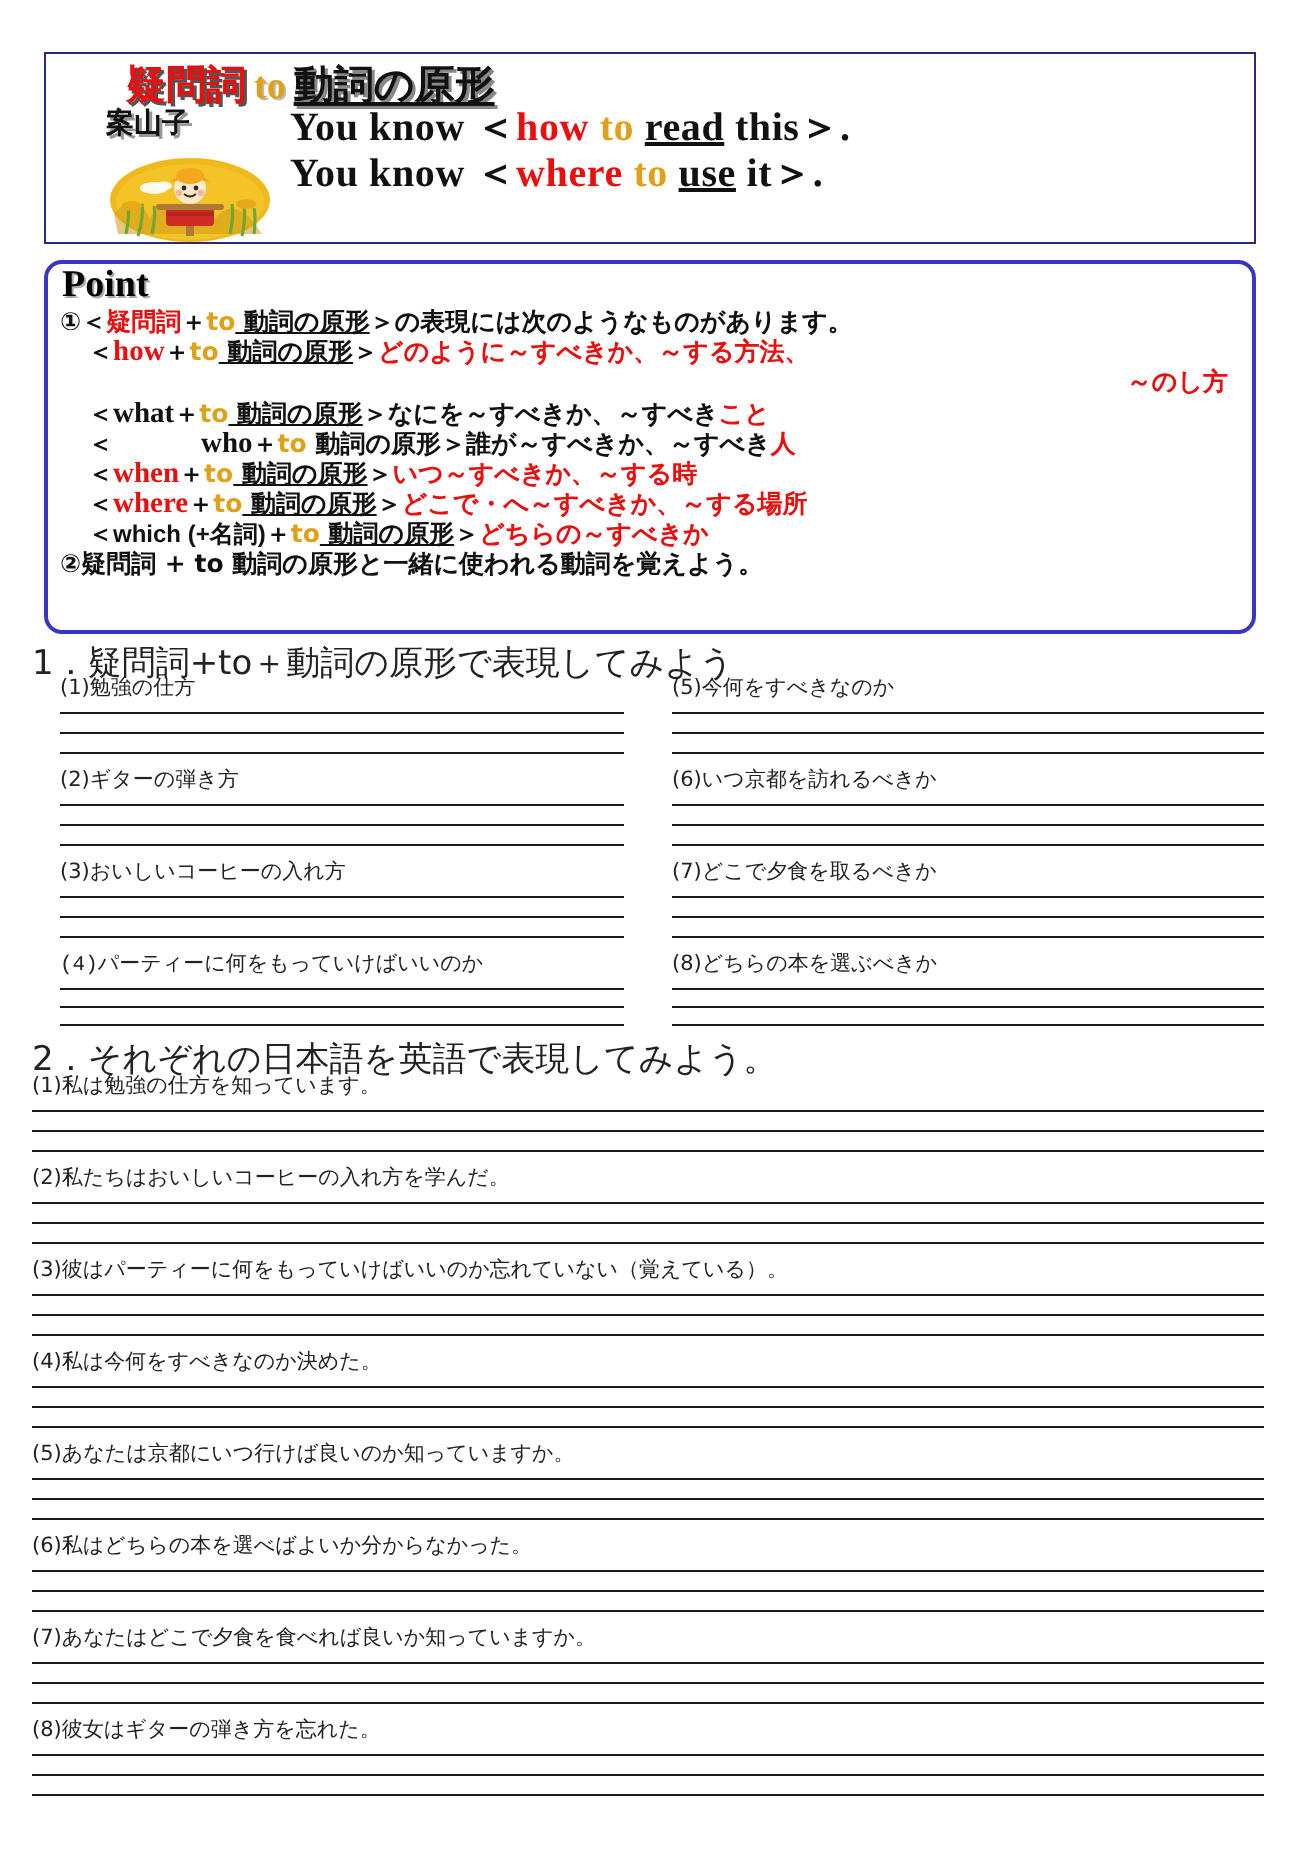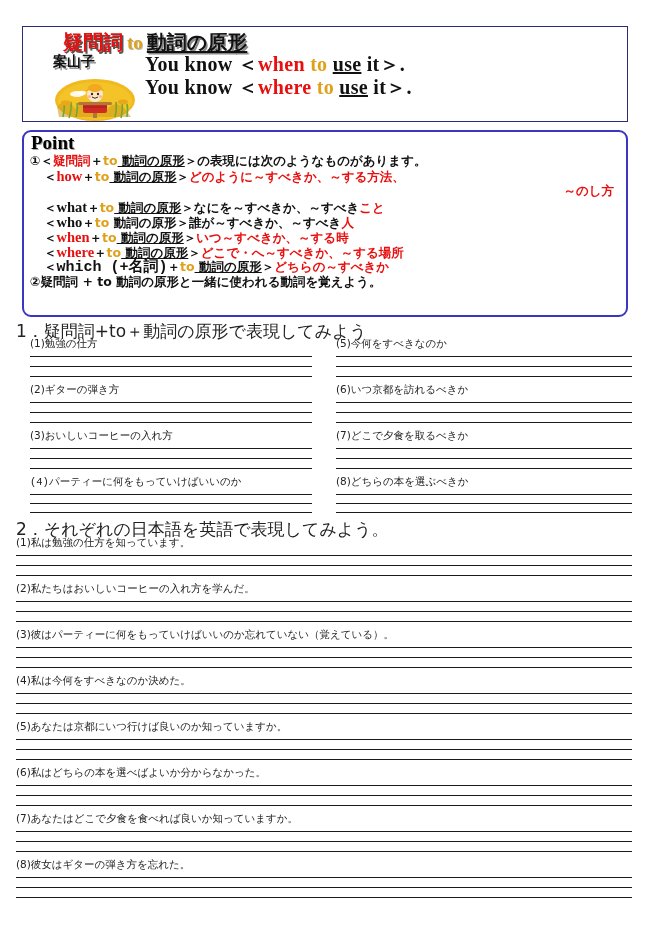--- a/index.html
+++ b/index.html
@@ -188,24 +188,24 @@
       <circle cx="39" cy="17" r="1.2" fill="#3a2a1a"></circle>
       <circle cx="45" cy="17" r="1.2" fill="#3a2a1a"></circle>
       <path d="M39 20 Q42 22.5 45 20" stroke="#3a2a1a" stroke-width="1" fill="none"></path>
       <circle cx="36.5" cy="19.5" r="1.6" fill="#f5a6a0" opacity=".8"></circle>
       <circle cx="47.5" cy="19.5" r="1.6" fill="#f5a6a0" opacity=".8"></circle>
     </svg>
   </div>
 
   <div id="eng-lines">
     <div class="eng-line">
-      <span>You know ＜</span><span class="w-red">when</span>
+      <span>You know ＜</span><span class="w-red">how</span>
       <span class="w-gold">to</span>
-      <span class="w-ul">use</span>
-      <span>it＞.</span>
+      <span class="w-ul">read</span>
+      <span>this＞.</span>
     </div>
     <div class="eng-line">
       <span>You know ＜</span><span class="w-red">where</span>
       <span class="w-gold">to</span>
       <span class="w-ul">use</span>
       <span>it＞.</span>
     </div>
   </div>
 </div>
 
@@ -222,33 +222,33 @@
 
   <div class="pt-row right" style="top:52px;">
     <span class="red">～のし</span><span class="red">方</span>
   </div>
 
   <div class="pt-row ind1" style="top:68px;">
     <span>＜</span><span style="font-family:'Liberation Serif',serif;font-size:14.5px;">what</span><span>＋</span><span class="gold">to</span><span class="ul"> 動詞の原形</span><span>＞</span><span>なにを～すべきか、～すべき</span><span class="red">こと</span>
   </div>
 
   <div class="pt-row ind1" style="top:83px;">
-    <span>＜</span><span style="font-family:'Liberation Serif',serif;font-size:14.5px;">who</span><span>＋</span><span class="gold">to</span><span> 動詞の原形</span><span>＞</span><span>誰が～すべきか、～すべき</span><span class="red">人</span>
+    <span>＜</span><span style="font-family:'Liberation Serif',serif;font-size:14.5px;margin-left:44px;">who</span><span>＋</span><span class="gold">to</span><span> 動詞の原形</span><span>＞</span><span>誰が～すべきか、～すべき</span><span class="red">人</span>
   </div>
 
   <div class="pt-row ind1" style="top:98px;">
     <span>＜</span><span class="red" style="font-family:'Liberation Serif',serif;font-size:14.5px;">when</span><span>＋</span><span class="gold">to</span><span class="ul"> 動詞の原形</span><span>＞</span><span class="red">いつ～すべきか、～する</span><span class="red">時</span>
   </div>
 
   <div class="pt-row ind1" style="top:113px;">
     <span>＜</span><span class="red" style="font-family:'Liberation Serif',serif;font-size:14.5px;">where</span><span>＋</span><span class="gold">to</span><span class="ul"> 動詞の原形</span><span>＞</span><span class="red">どこで・へ～すべきか、～する</span><span class="red">場所</span>
   </div>
 
   <div class="pt-row ind1" style="top:128px;">
-    <span>＜</span><span style="font-family:Liberation Mono, monospace;font-size:15px;">which (+名詞)</span><span>＋</span><span class="gold">to</span><span class="ul"> 動詞の原形</span><span>＞</span><span class="red">どちらの～すべきか</span>
+    <span>＜</span><span style="font-family:Liberation Sans, sans-serif;font-size:12px;">which (+名詞)</span><span>＋</span><span class="gold">to</span><span class="ul"> 動詞の原形</span><span>＞</span><span class="red">どちらの～すべきか</span>
   </div>
 
   <div class="pt-row" style="top:143px;">②疑問詞 + to 動詞の原形と一緒に使われる動詞を覚えよう。</div>
 
 </div>
 
 <div class="sec-head" style="left:16px; top:320px;">1．疑問詞+to＋動詞の原形で表現してみよう</div>
 
 <div class="q-label" style="left:30px; top:337px;">(1)勉強の仕方</div>
 <div class="rule" style="left:30px; top:356px; width:282px;"></div>

